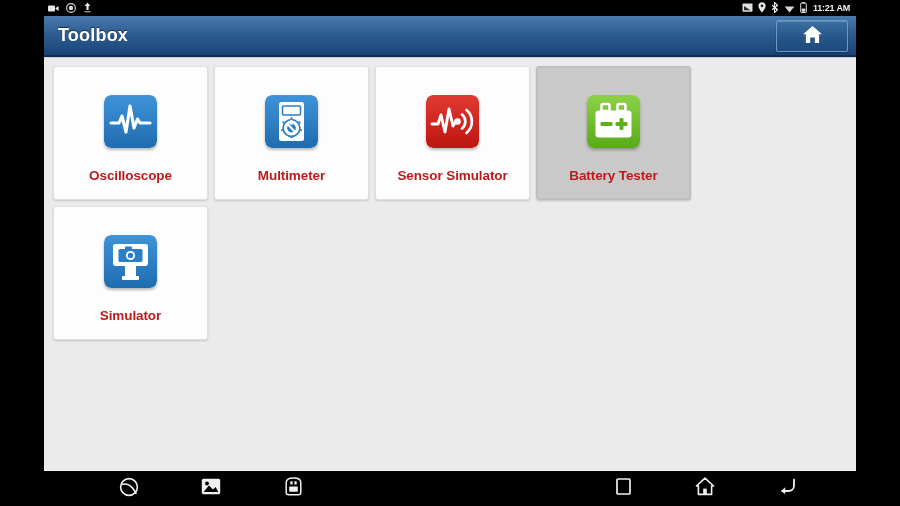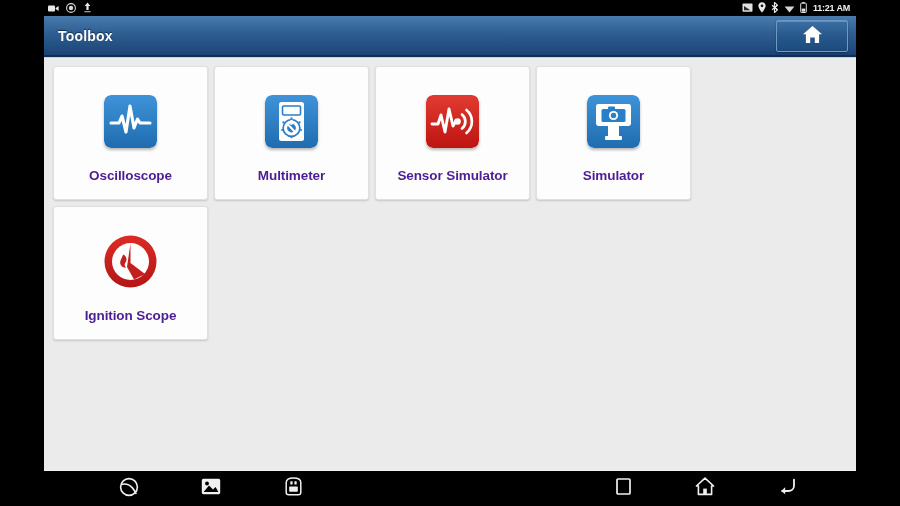--- a/index.html
+++ b/index.html
@@ -37,21 +37,21 @@
 
   
   .titlebar{
     flex:0 0 39px;height:39px;position:relative;
     background:linear-gradient(to bottom,#3f6d9e 0%,#2d5a8c 38%,#1f4775 78%,#2a5party 100%);
     background:linear-gradient(to bottom,#4a7bad 0%,#2f5f93 42%,#1f4a7d 88%,#1b4272 100%);
     border-bottom:2px solid #0d2d52;
     display:flex;align-items:center;
   }
   .app-title{
-    color:#ffffff;font-size:14px;font-weight:bold;
+    color:#ffffff;font-size:18px;font-weight:bold;
     margin-left:14px;letter-spacing:.2px;
     text-shadow:0 -1px 1px rgba(0,0,0,.55);
   }
   .home-btn{
     position:absolute;right:8px;top:4px;
     width:70px;height:30px;
     border-radius:2px;
     background:linear-gradient(to bottom,#376architecture 0%,#2b5party 100%);
     background:linear-gradient(to bottom,#3c6fa3 0%,#27598d 48%,#1d4a7c 100%);
     border:1px solid #6d9ac4;
@@ -88,21 +88,21 @@
     border-color:#bdbdbd;
     box-shadow:inset 0 0 0 1px rgba(0,0,0,.04), 0 1px 2px rgba(0,0,0,.18);
   }
   .tile-icon{
     margin-top:26px;
     width:56px;height:56px;
     display:flex;align-items:center;justify-content:center;
   }
   .tile-label{
     margin-top:19px;
-    font-size:13.5px;font-weight:bold;color:#4c1d95;
+    font-size:13.5px;font-weight:bold;color:#b91c1c;
     letter-spacing:-0.1px;text-align:center;
     white-space:nowrap;
   }
   .sq{
     width:53px;height:53px;border-radius:7px;
     display:block;
     box-shadow:0 2px 3px rgba(0,0,0,.28);
   }
 
   
@@ -251,20 +251,40 @@
               <rect x="0" y="0" width="53" height="53" rx="7" fill="url(#gred1)"></rect>
               <path d="M6 29 L12 29 L15 20 L19 37 L23 14 L27 31 L30 26" fill="none" stroke="#ffffff" stroke-width="2.9" stroke-linecap="round" stroke-linejoin="round"></path>
               <circle cx="31.5" cy="26.5" r="3.3" fill="#ffffff"></circle>
               <path d="M36 19.5 A9 9 0 0 1 36 33.5" fill="none" stroke="#ffffff" stroke-width="2.7" stroke-linecap="round"></path>
               <path d="M40.5 15 A15 15 0 0 1 40.5 38" fill="none" stroke="#ffffff" stroke-width="2.7" stroke-linecap="round"></path>
             </svg>
           </div>
           <div class="tile-label">Sensor Simulator</div>
         </div>
 
+        <div class="tile selected">
+          <div class="tile-icon">
+            <svg class="sq" viewBox="0 0 53 53">
+              <defs>
+                  <linearGradient id="ggreen1" x1="0" y1="0" x2="0" y2="1">
+                <stop offset="0" stop-color="#8ed147"></stop>
+                    <stop offset="1" stop-color="#57ab16"></stop>
+                  </linearGradient>
+                </defs>
+              <rect x="0" y="0" width="53" height="53" rx="7" fill="url(#ggreen1)"></rect>
+              <rect x="14.5" y="9" width="8" height="7" rx="1.6" fill="none" stroke="#ffffff" stroke-width="2.6"></rect>
+              <rect x="30.5" y="9" width="8" height="7" rx="1.6" fill="none" stroke="#ffffff" stroke-width="2.6"></rect>
+              <rect x="8.5" y="15.5" width="36" height="27" rx="3.2" fill="#ffffff"></rect>
+              <rect x="13.5" y="27" width="12" height="4" rx="1.2" fill="#5fb01a"></rect>
+              <rect x="28.5" y="27" width="12" height="4" rx="1.2" fill="#5fb01a"></rect>
+              <rect x="32.5" y="23" width="4" height="12" rx="1.2" fill="#5fb01a"></rect>
+            </svg>
+          </div>
+          <div class="tile-label">Battery Tester</div>
+        </div>
 
         <div class="tile">
           <div class="tile-icon">
             <svg class="sq" viewBox="0 0 53 53">
               <defs>
                   <linearGradient id="gblue3" x1="0" y1="0" x2="0" y2="1">
                 <stop offset="0" stop-color="#3f93d8"></stop>
                     <stop offset="1" stop-color="#1f6cb0"></stop>
                   </linearGradient>
                 </defs>
@@ -274,37 +294,20 @@
               <rect x="18" y="41" width="17" height="4" rx="1" fill="#ffffff"></rect>
               <rect x="14.5" y="14" width="24" height="13" rx="1.6" fill="#2a7fc9"></rect>
               <rect x="21" y="11.6" width="7" height="3.4" rx="1" fill="#2a7fc9"></rect>
               <circle cx="26.5" cy="20.5" r="4.6" fill="#ffffff"></circle>
               <circle cx="26.5" cy="20.5" r="2.7" fill="#2a7fc9"></circle>
             </svg>
           </div>
           <div class="tile-label">Simulator</div>
         </div>
 
-        <div class="tile">
-          <div class="tile-icon">
-            <svg width="55" height="55" viewBox="0 0 55 55">
-              <defs>
-                  <linearGradient id="gred2" x1="0" y1="0" x2="0" y2="1">
-                <stop offset="0" stop-color="#dd2b24"></stop>
-                    <stop offset="1" stop-color="#b31616"></stop>
-                  </linearGradient>
-                </defs>
-              <circle cx="27.5" cy="27.5" r="26" fill="url(#gred2)"></circle>
-              <circle cx="27.5" cy="27.5" r="18.5" fill="#ffffff"></circle>
-              <path d="M27.5 9.5 L27.5 29 L42 40 L31 45.5 L24 33 Z" fill="#c41f1f"></path>
-              <path d="M20.5 20.5 C24.5 23.5 24 26.5 22.3 28.8 C21.2 30.3 21.5 32.6 23.2 33.6 C20.3 34.1 17.6 32.2 17.2 29.3 C16.8 26.6 18.6 24.8 19.2 22.8 C19.5 21.9 19.8 21 20.5 20.5 Z" fill="#c41f1f"></path>
-            </svg>
-          </div>
-          <div class="tile-label">Ignition Scope</div>
-        </div>
 
       </div>
     </div>
 
     <div class="navbar">
       <div class="nav-left">
         <div class="nav-btn">
           <span>
             <svg width="20" height="20" viewBox="0 0 20 20">
               <circle cx="10" cy="10" r="8.4" fill="none" stroke="#f0f0f0" stroke-width="1.6"></circle>

